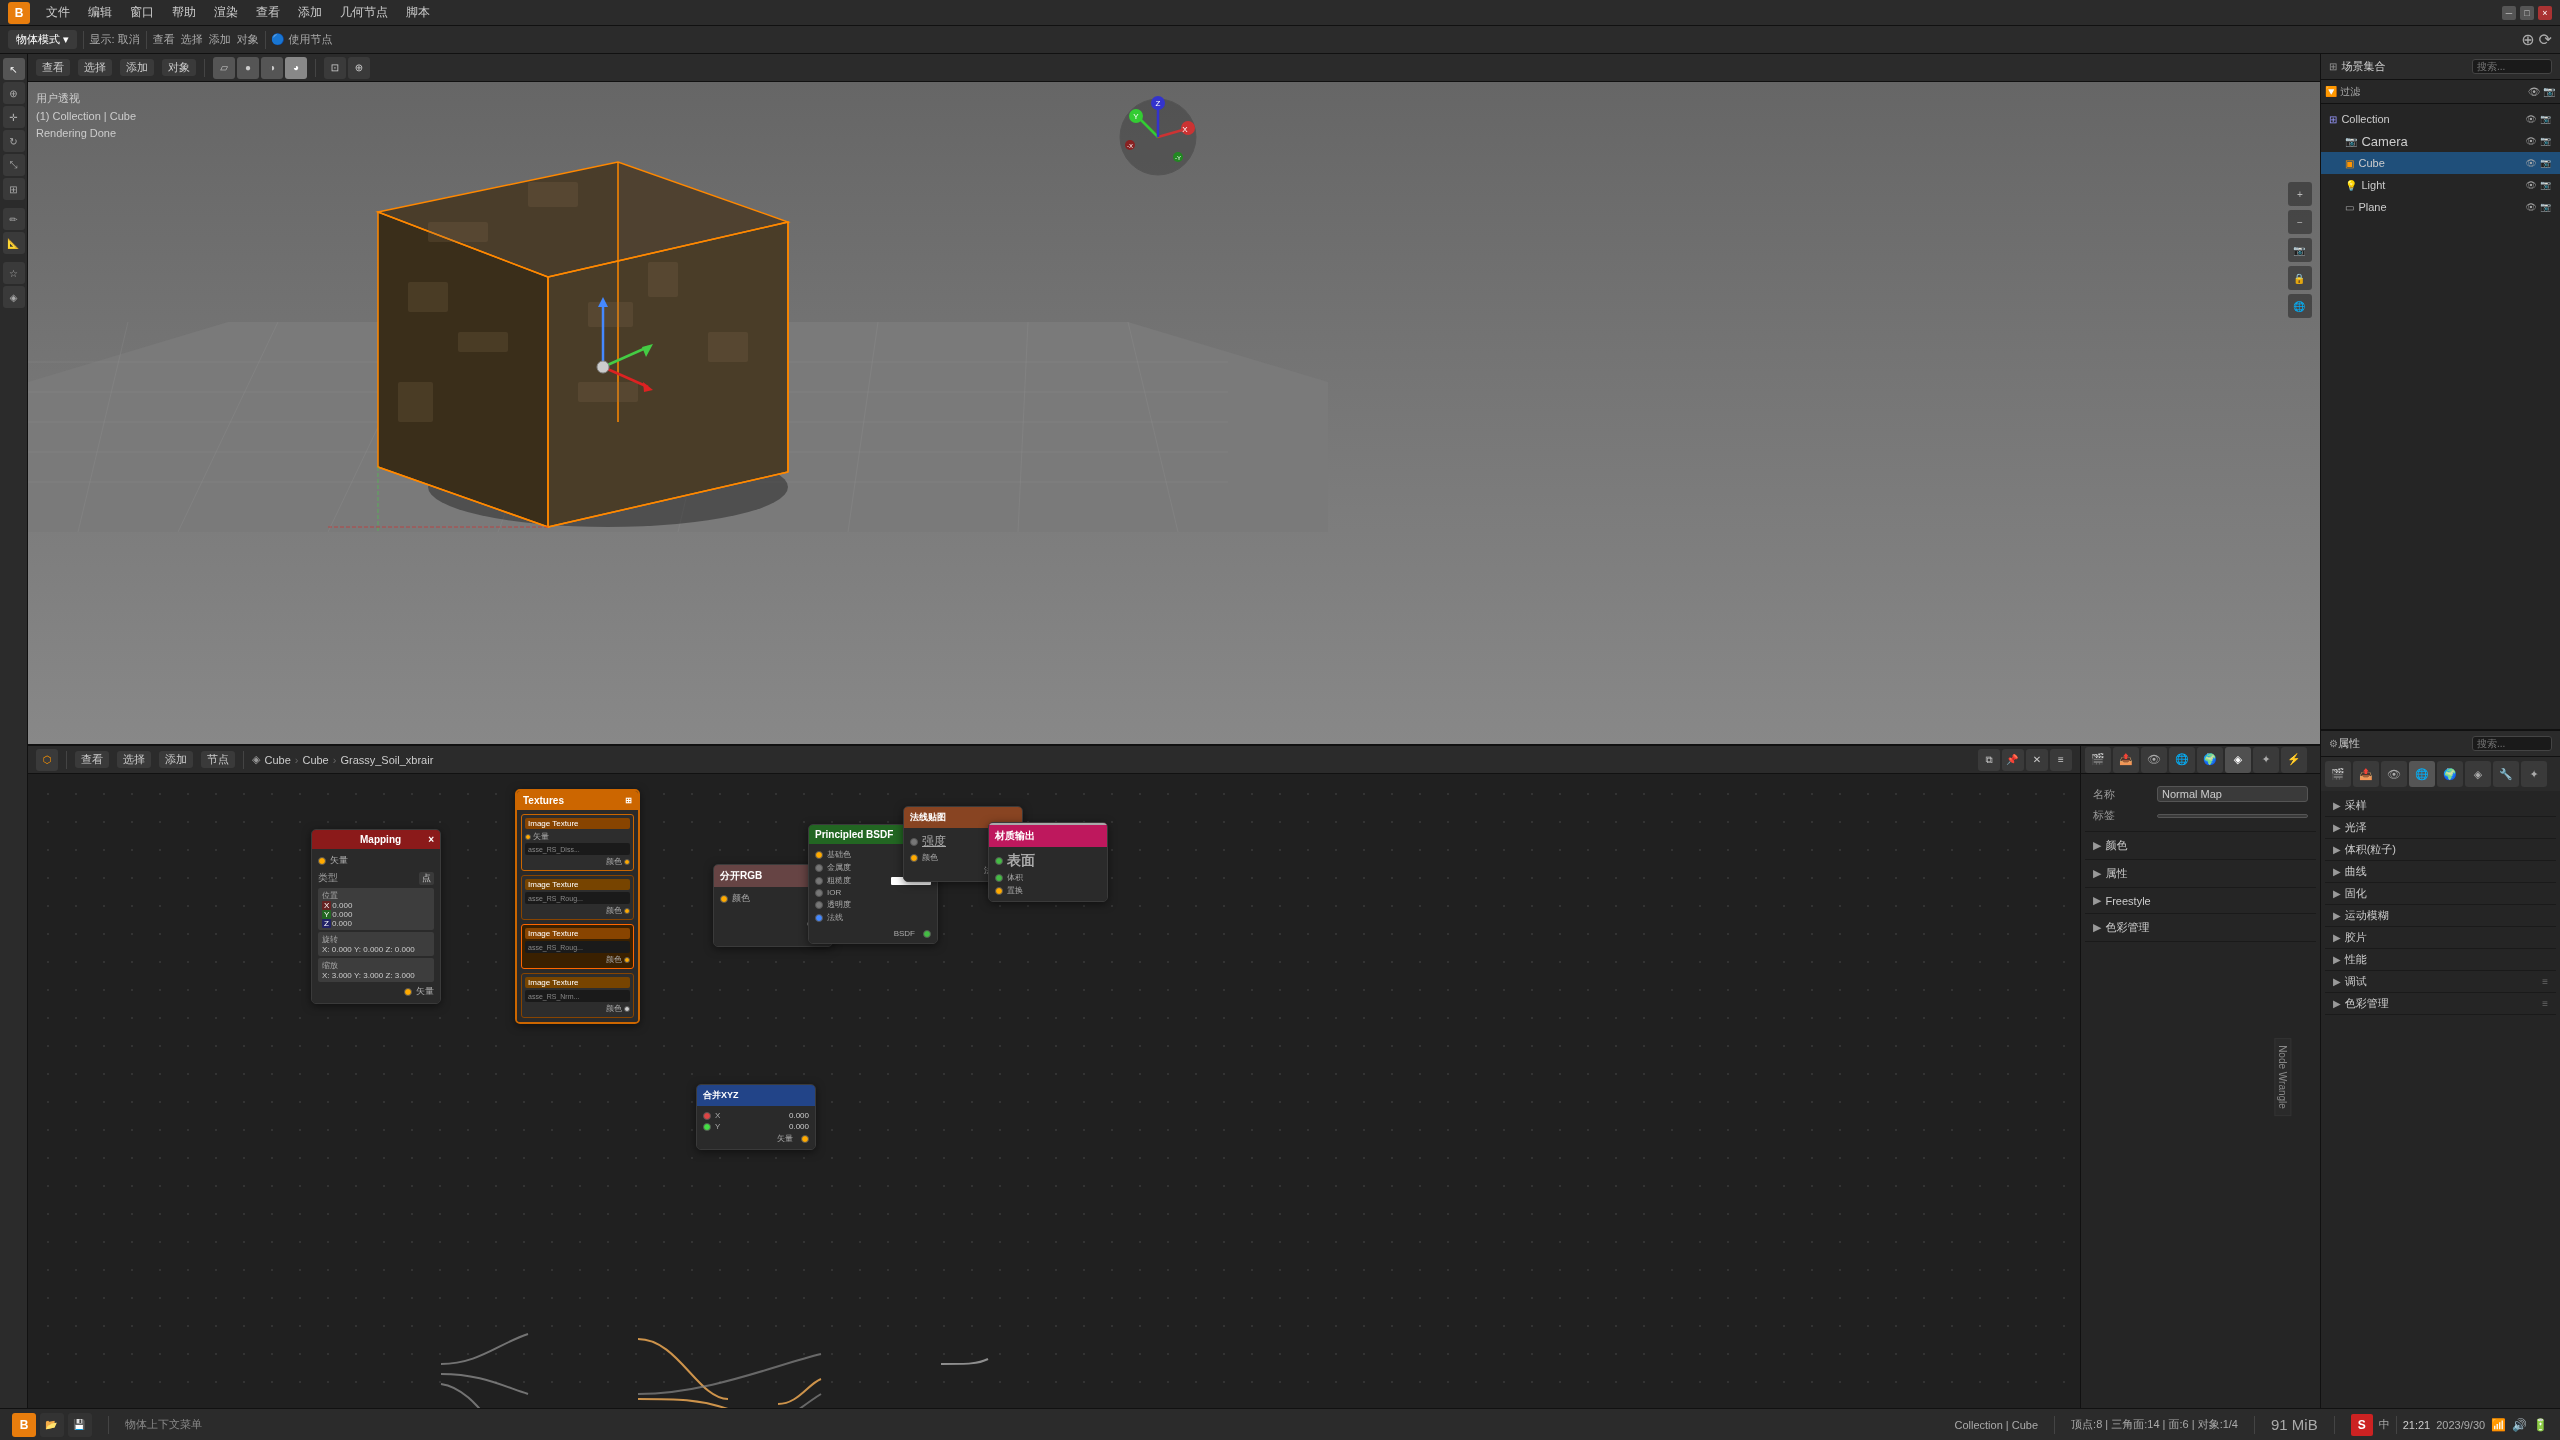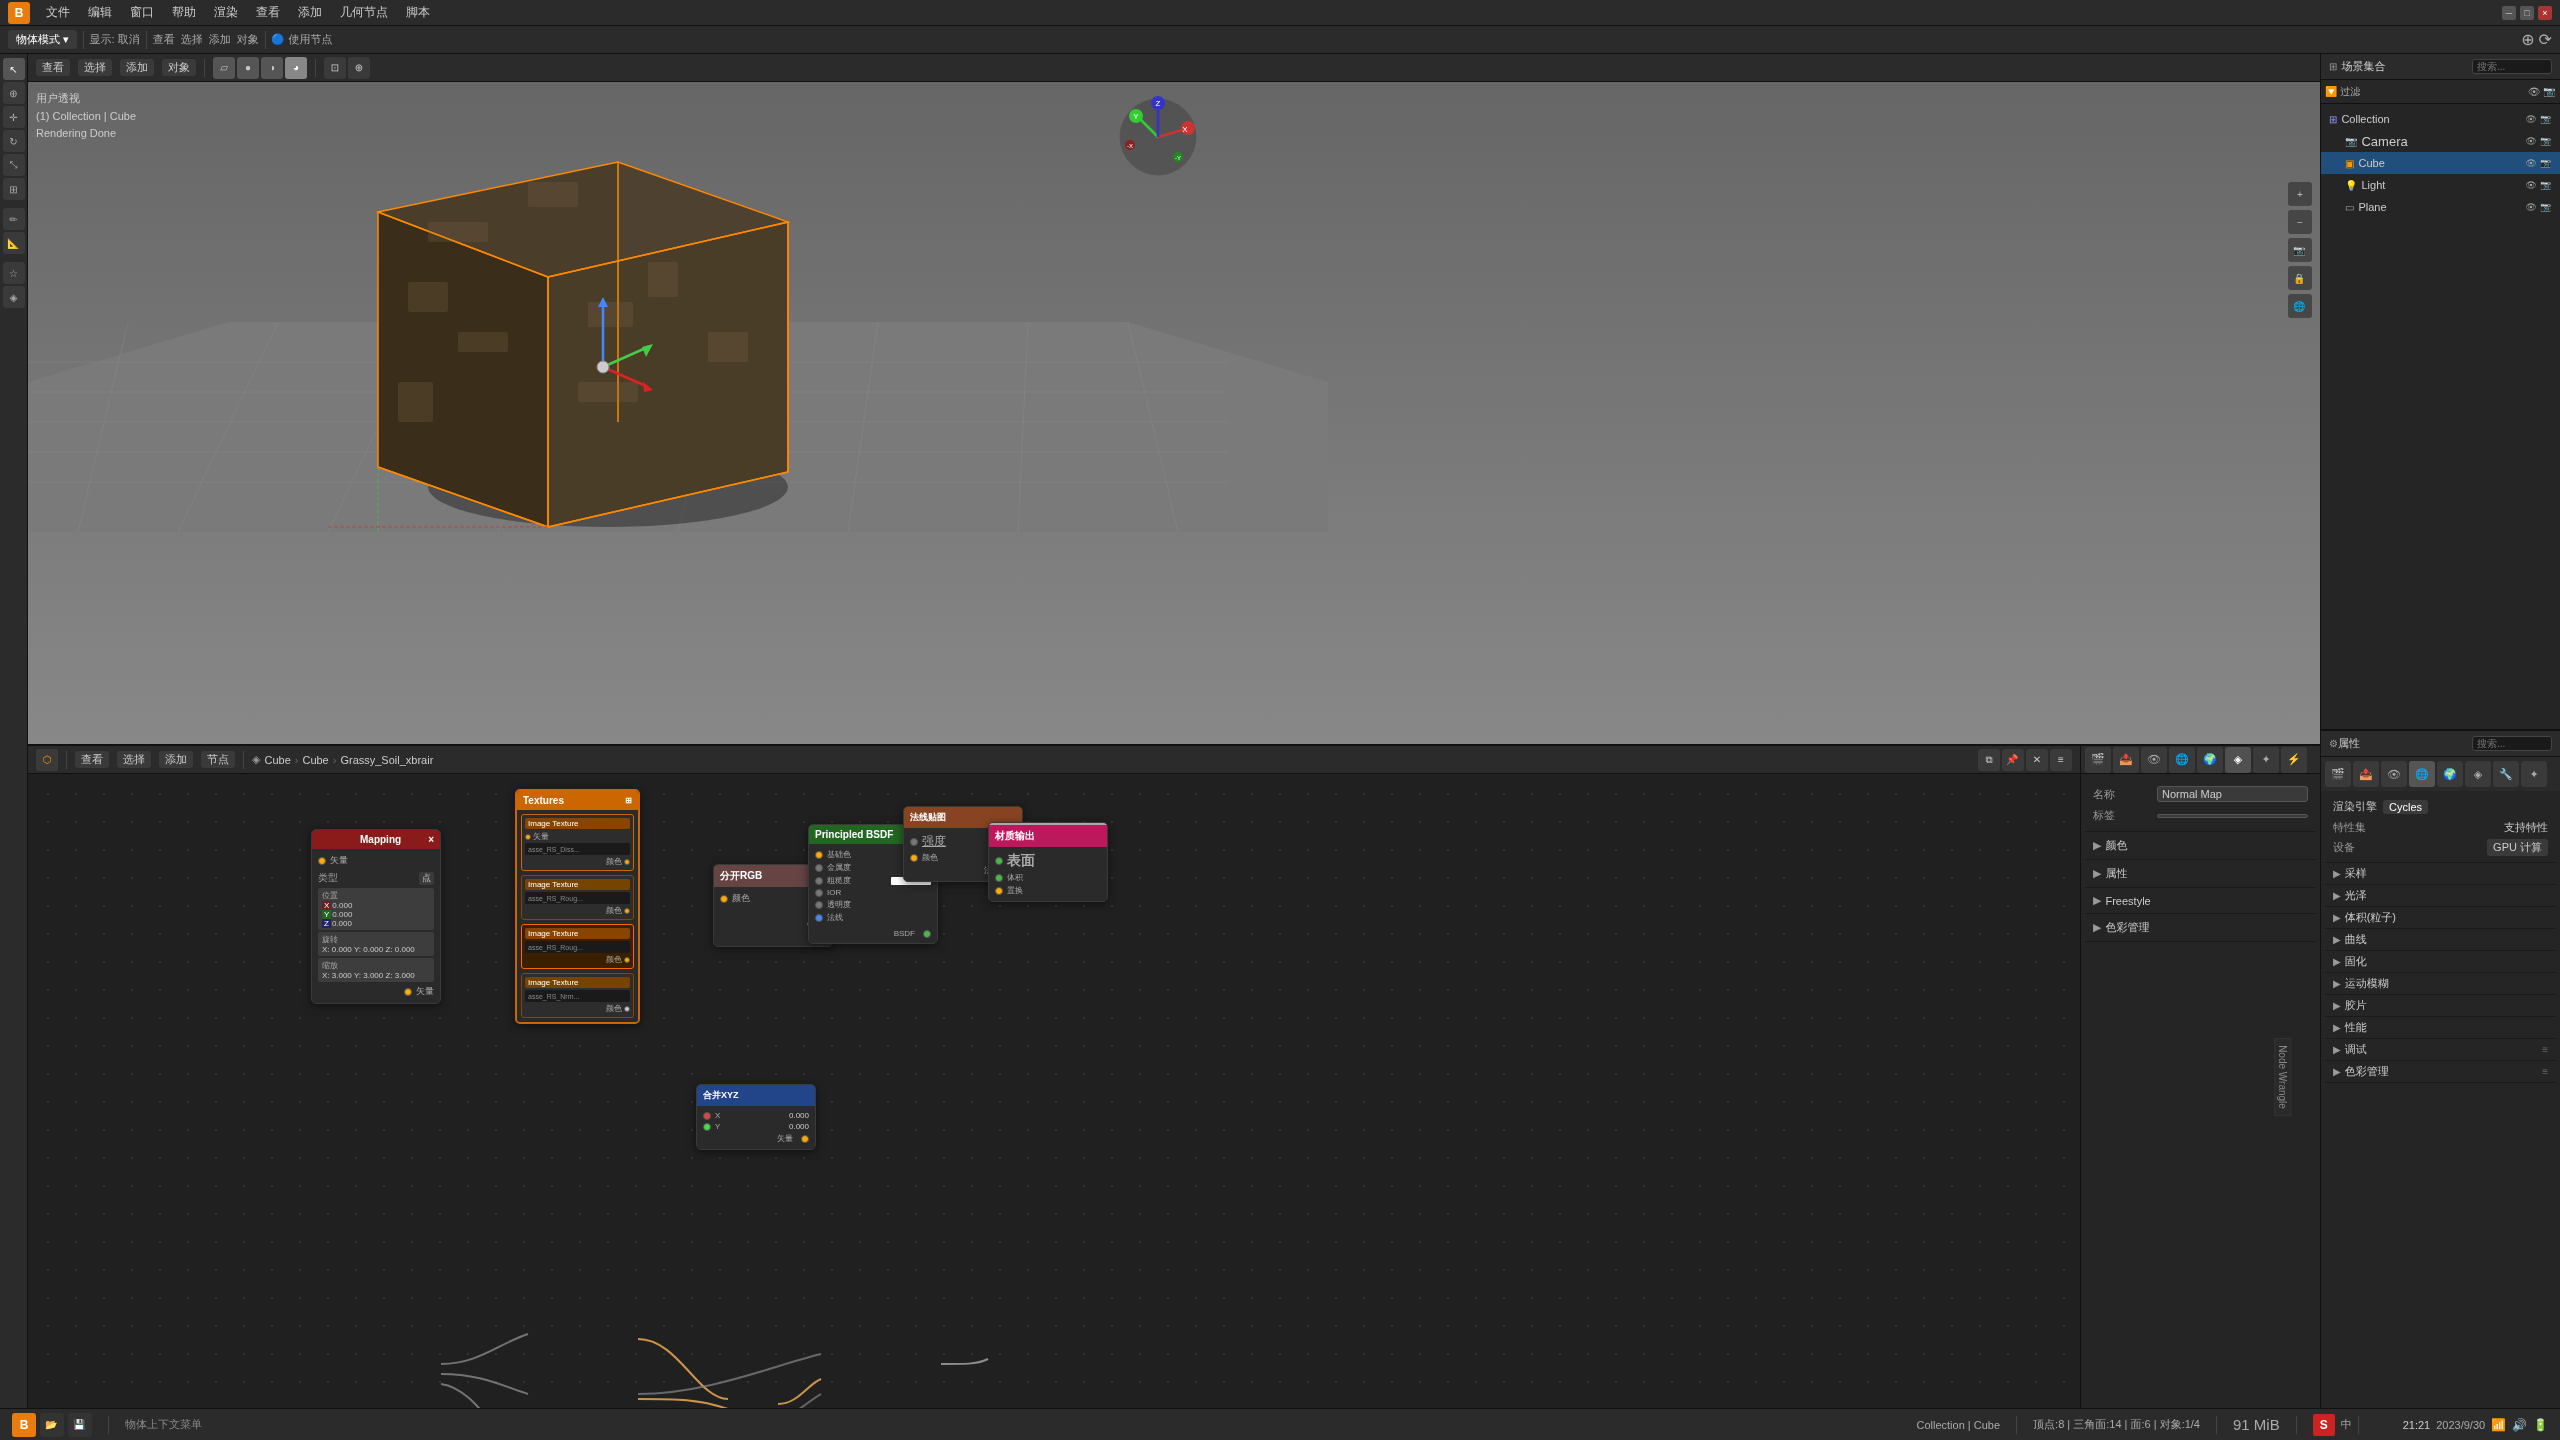--- a/index.html
+++ b/index.html
@@ -957,34 +957,20 @@
         <div class="props-icon-btn">👁</div>
         <div class="props-icon-btn" style="background:#555;color:#fff;">🌐</div>
         <div class="props-icon-btn">🌍</div>
         <div class="props-icon-btn">◈</div>
         <div class="props-icon-btn">🔧</div>
         <div class="props-icon-btn">✦</div>
       </div>
 
       <div style="padding:4px;overflow-y:auto;flex:1;">
 
-        <div style="padding:4px 8px;border-bottom:1px solid #1a1a1a;">
-          <div style="display:flex;align-items:center;gap:6px;margin-bottom:4px;">
-            <span style="font-size:11px;color:#ccc;">渲染引擎</span>
-            <span style="font-size:11px;color:#fff;background:#3a3a3a;border-radius:3px;padding:1px 6px;">Cycles</span>
-          </div>
-          <div class="props-row">
-            <span class="props-label">特性集</span>
-            <span class="props-value">支持特性</span>
-          </div>
-          <div class="props-row">
-            <span class="props-label">设备</span>
-            <span style="background:#3a3a3a;border-radius:3px;padding:1px 6px;color:#ccc;font-size:11px;">GPU 计算</span>
-          </div>
-        </div>
 
         <div>
           <div style="padding:3px 8px;border-bottom:1px solid #1a1a1a;cursor:pointer;display:flex;align-items:center;gap:4px;">
             <span style="color:#999;font-size:10px;">▶</span>
             <span style="font-size:11px;color:#ccc;">采样</span>
           </div>
           <div style="padding:3px 8px;border-bottom:1px solid #1a1a1a;cursor:pointer;display:flex;align-items:center;gap:4px;">
             <span style="color:#999;font-size:10px;">▶</span>
             <span style="font-size:11px;color:#ccc;">光泽</span>
           </div>
@@ -1056,21 +1042,21 @@
 
   <span style="color:#aaa;font-size:15px;">91 MiB</span>
   <div class="divider-v"></div>
 
   <div style="display:flex;align-items:center;gap:6px;">
 
     <div style="width:22px;height:22px;background:#cc2222;border-radius:2px;display:flex;align-items:center;justify-content:center;color:white;font-weight:bold;font-size:12px;">S</div>
     <span style="color:#aaa;font-size:11px;">中</span>
     <div class="divider-v"></div>
 
-    <span style="color:#ccc;font-size:11px;margin-left:38px;">21:21</span>
+    <span style="color:#ccc;font-size:11px;">21:21</span>
 
     <span style="color:#aaa;font-size:11px;">2023/9/30</span>
 
     <span style="color:#aaa;font-size:12px;">📶</span>
     <span style="color:#aaa;font-size:12px;">🔊</span>
     <span style="color:#aaa;font-size:12px;">🔋</span>
   </div>
 </div>
 
 </body></html>

